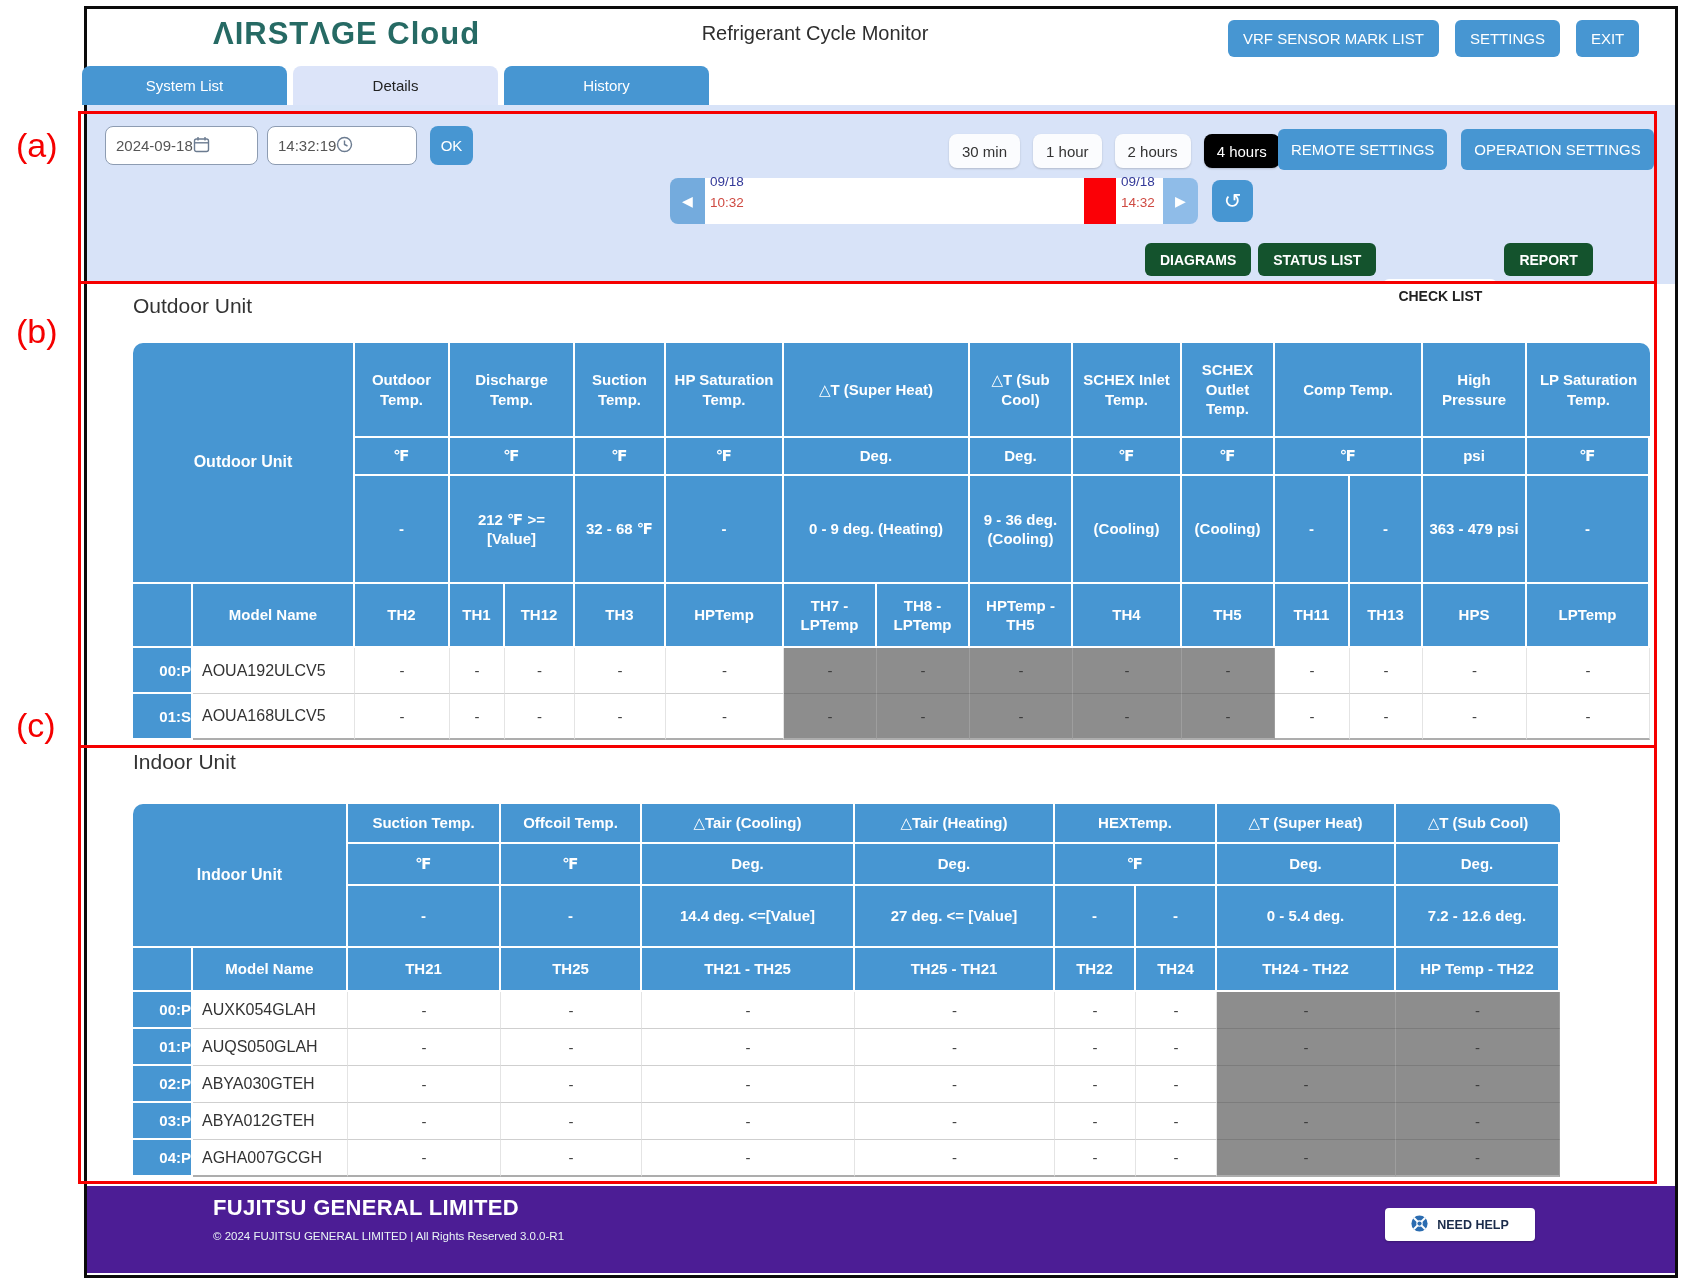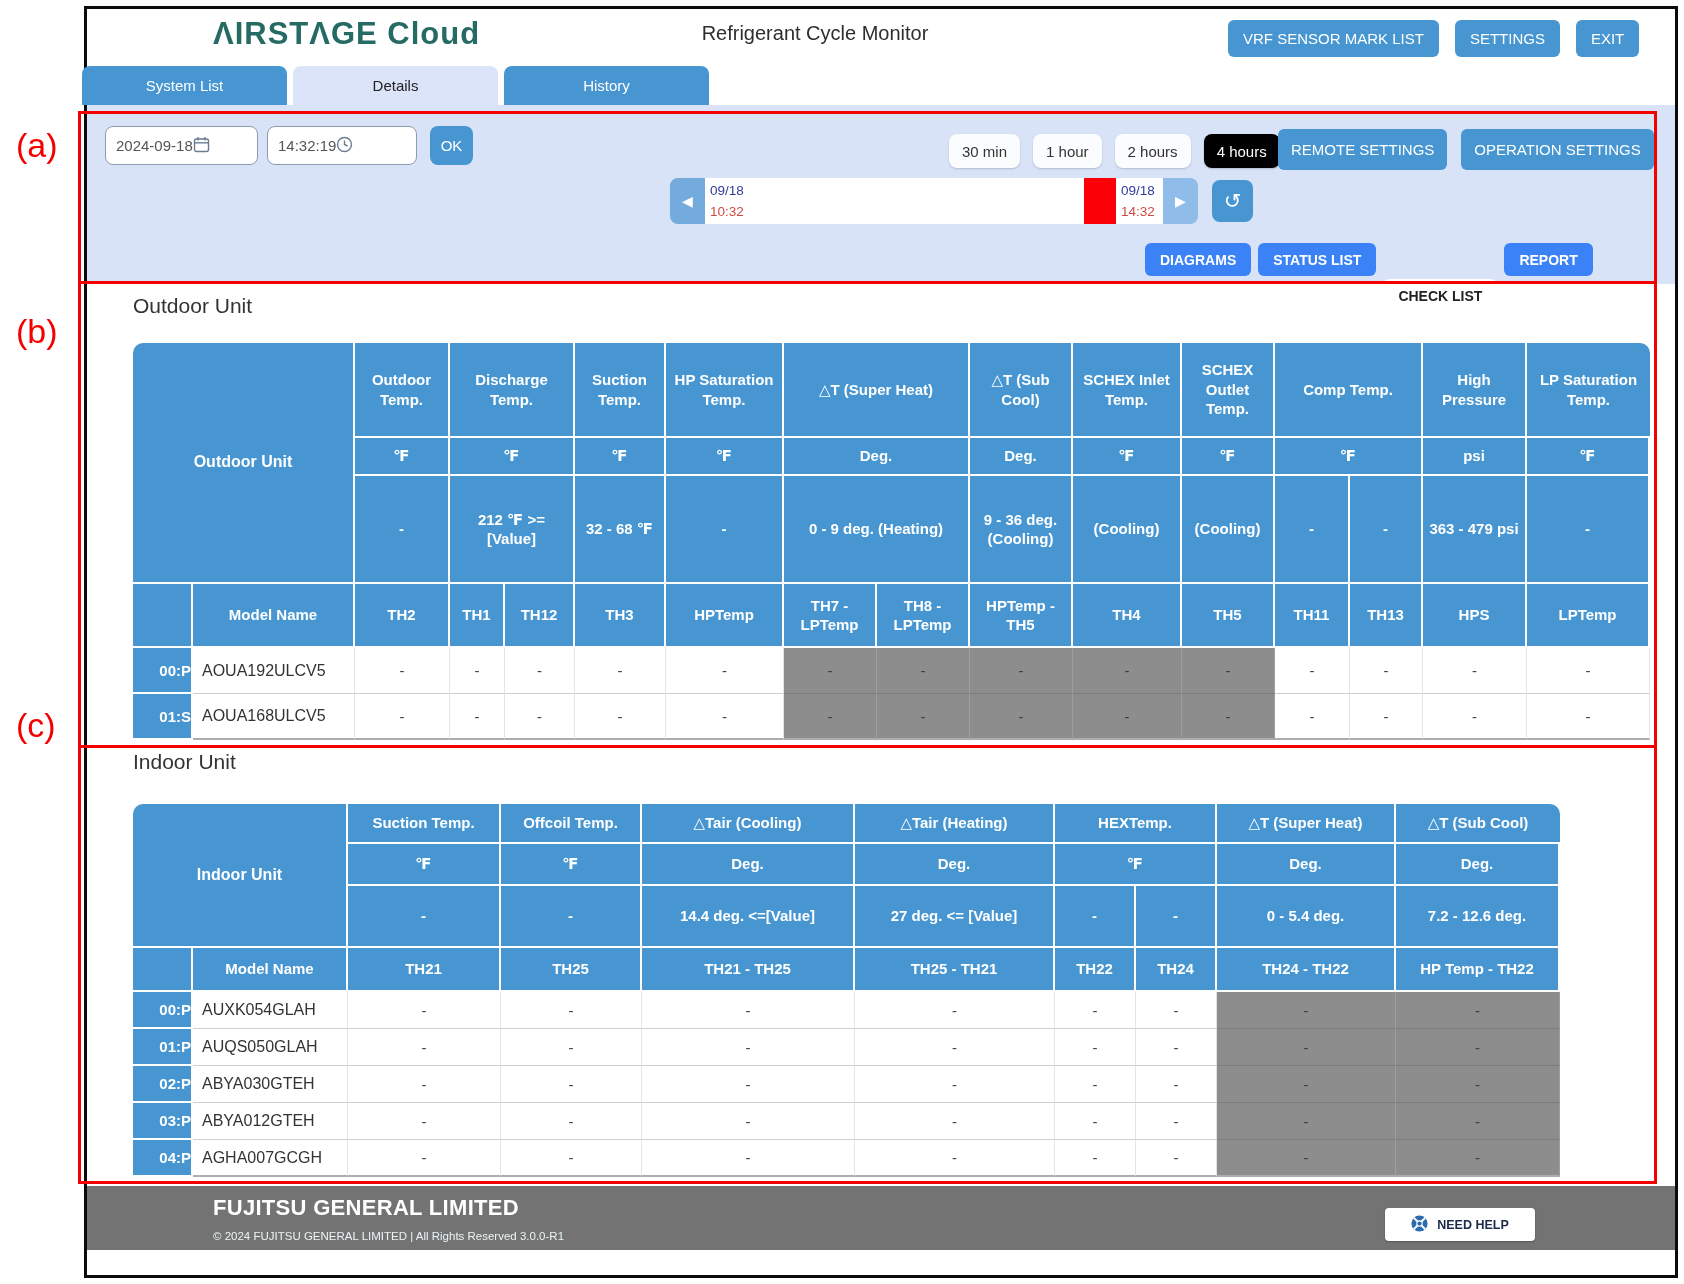--- a/index.html
+++ b/index.html
@@ -32,50 +32,50 @@
 
   .action-btns { position:absolute; left:1278px; top:129px; display:flex; gap:14px; }
   .action-btn { height:41px; padding:0 13px; background:#4796d2; color:#fff; border:none; border-radius:6px; font-size:15px; font-family:inherit; white-space:nowrap; cursor:pointer; }
 
   
   .tl-arrow { position:absolute; top:178px; width:35px; height:46px; border:none; color:#fff; font-size:14px; cursor:pointer; font-family:inherit; }
   .tl-left  { left:670px; background:#74abdd; border-radius:8px 0 0 8px; }
   .tl-right { left:1163px; background:#8fbce8; border-radius:0 8px 8px 0; }
   .tl-track { position:absolute; left:705px; top:178px; width:458px; height:46px; background:#fff; cursor:pointer; }
   .tl-handle { position:absolute; left:1084px; top:178px; width:32px; height:46px; background:#fb0006; cursor:grab; }
-  .tl-label { position:absolute; top:180px; width:52px; font-size:13.5px; line-height:21px; text-align:left; }
+  .tl-label { position:absolute; top:171px; width:52px; font-size:13.5px; line-height:21px; text-align:left; }
   .tl-label .d { color:#333a99; display:block; }
   .tl-label .t { color:#cf4a42; display:block; }
   .tl-start { left:710px; }
   .tl-end { left:1121px; }
   .tl-refresh { position:absolute; left:1212px; top:180px; width:41px; height:42px; background:#4796d2; color:#fff; border:none; border-radius:8px; font-size:21px; cursor:pointer; font-family:inherit; }
 
   .subtabs { position:absolute; left:1145px; top:243px; display:flex; gap:7px; }
-  .subtab { height:33px; padding:0 15px; border:none; border-radius:6px; font-size:14px; font-weight:bold; font-family:inherit; background:#3b82f6; color:#fff; cursor:pointer; white-space:nowrap; }
+  .subtab { height:33px; padding:0 15px; border:none; border-radius:6px; font-size:14px; font-weight:bold; font-family:inherit; background:#14532d; color:#fff; cursor:pointer; white-space:nowrap; }
   .subtab.active { background:#fff; color:#222;margin-top:36px; }
 
   
   .sec-title { position:absolute; left:133px; font-size:21px; color:#333; }
   #outdoor-title { top:294px; }
   #indoor-title { top:750px; }
 
   table.datatable { position:absolute; left:133px; border-collapse:separate; border-spacing:0; table-layout:fixed; }
   #outdoor-table { top:343px; }
   #indoor-table { top:804px; }
   .datatable thead th { background:#4796d2; color:#fff; font-weight:bold; font-size:15px; text-align:center; vertical-align:middle; border-right:2px solid #fff; border-bottom:2px solid #fff; padding:2px 3px; line-height:1.3; }
   .datatable thead th.corner { border-top-left-radius:10px; font-size:16px; }
   .datatable thead th.last { border-top-right-radius:10px; border-right:none; }
   .datatable tbody th.rowid { background:#4796d2; color:#fff; font-weight:bold; font-size:15px; border-right:2px solid #fff; border-bottom:2px solid #fff; text-align:right; }
   .datatable tbody td { background:#fff; color:#444; font-size:15px; text-align:center; border-right:1px solid #e4e4e4; border-bottom:1px solid #cfcfcf; padding:2px 4px; }
   .datatable tbody td.model { text-align:left; padding-left:9px; color:#333; font-size:16px; }
   .datatable tbody td.dim { background:#8d8d8d; color:#3d3d3d; border-right-color:#9e9e9e; border-bottom-color:#7c7c7c; }
   .datatable tbody tr:last-child td { border-bottom:2px solid #adadad; }
 
   
-  .footer { position:absolute; left:87px; top:1186px; width:1588px; height:64px; background:#737373; }
+  .footer { position:absolute; left:87px; top:1186px; width:1588px; height:87px; background:#4c1d95; }
   .footer-company { position:absolute; left:126px; top:9px; font-size:22px; font-weight:bold; color:#fff; letter-spacing:0.3px; }
   .footer-copy { position:absolute; left:126px; top:44px; font-size:11.5px; color:#eaf5f5; }
   .help-btn { position:absolute; left:1298px; top:22px; width:150px; height:33px; background:#fff; border:none; border-radius:4px; display:flex; align-items:center; justify-content:center; gap:9px; font-size:12.5px; font-weight:bold; color:#1a2b4a; font-family:inherit; cursor:pointer; box-shadow:0 1px 2px rgba(0,0,0,.25); }
 
   
   .ann-outer { position:absolute; left:78px; top:111px; width:1579px; height:1073px; border:3px solid #f50000; pointer-events:none; }
   .ann-divider { position:absolute; left:78px; width:1579px; height:3px; background:#f50000; pointer-events:none; }
   #ann-div-1 { top:281px; }
   #ann-div-2 { top:745px; }
   .ann-label { position:absolute; left:16px; color:#f50000; font-size:34px; }

